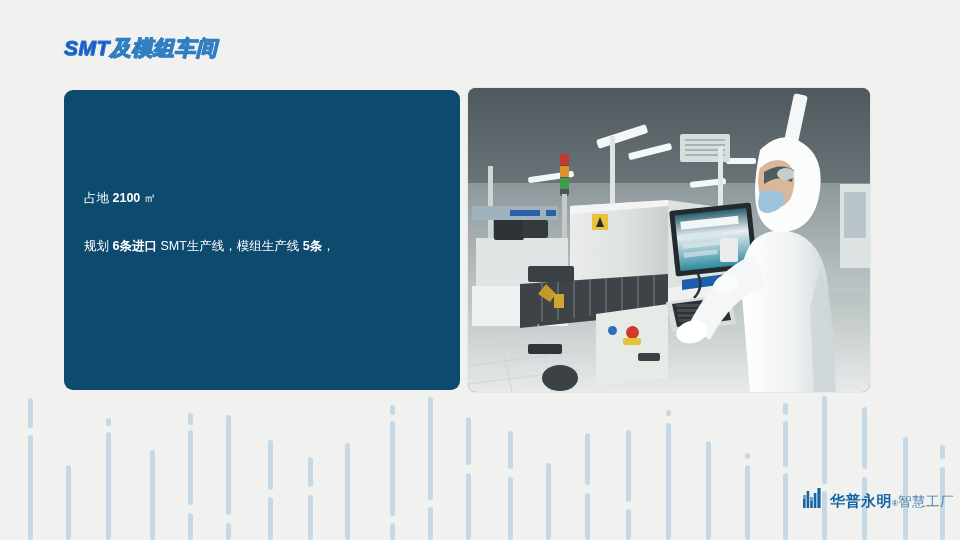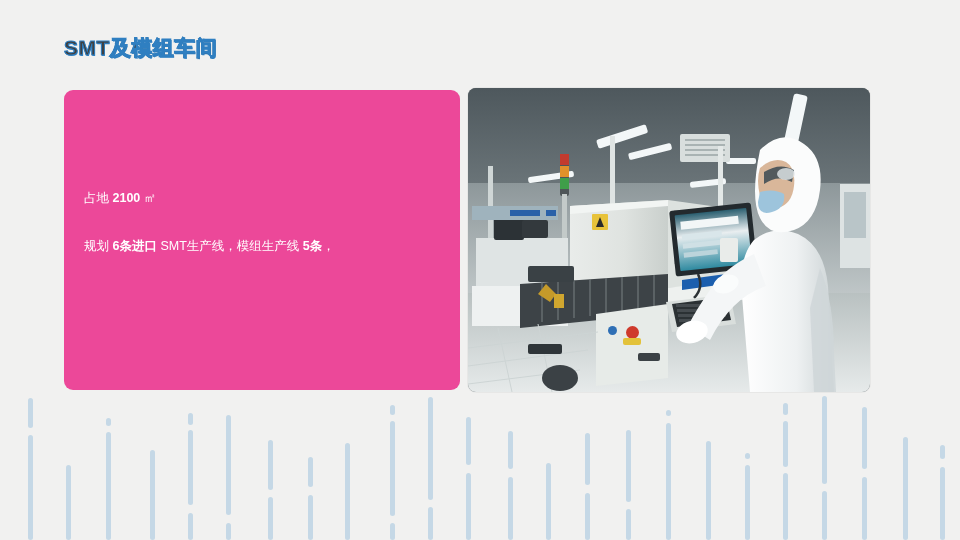--- a/index.html
+++ b/index.html
@@ -31,34 +31,35 @@
   #bar-pattern svg { display: block; }
 
   
   #page-title {
     position: absolute;
     left: 64px;
     top: 34px;
     font-size: 21px;
     font-weight: bold;
     letter-spacing: 0.5px;
-    color: #404040;
+    color: #1d4ed8;
     -webkit-text-stroke: 0.9px #2f7fc1;
     text-shadow: 0.6px 0.6px 0 #2f7fc1, -0.4px -0.4px 0 #2f7fc1;
     white-space: nowrap;
+    font-style: italic;
   }
 
   
   #info-card {
     position: absolute;
     left: 64px;
     top: 90px;
     width: 396px;
     height: 300px;
-    background: #ec4899;
+    background: #0c4a6e;
     border-radius: 9px;
     box-sizing: border-box;
     padding: 0 0 0 20px;
     display: flex;
     flex-direction: column;
     justify-content: center;
   }
   .card-line {
     color: #ffffff;
     font-size: 12.5px;
@@ -347,14 +348,34 @@
         <line x1="0" y1="296" x2="112" y2="282"></line>
         <line x1="30" y1="240" x2="44" y2="304"></line>
         <line x1="70" y1="236" x2="84" y2="304"></line>
       </g>
 
       <ellipse cx="92" cy="290" rx="18" ry="13" fill="#3b4145"></ellipse>
       <rect x="60" y="256" width="34" height="10" fill="#2f3539" rx="2"></rect>
     </svg>
   </div>
 
+  <div id="brand-logo">
+    <svg id="logo-mark" width="22" height="20" viewBox="0 0 22 20" xmlns="http://www.w3.org/2000/svg">
+      <g fill="#1464a5">
+        <rect x="0" y="7" width="2.6" height="13"></rect>
+        <rect x="3.6" y="3" width="2.6" height="17"></rect>
+        <rect x="7.2" y="9" width="2.6" height="11"></rect>
+        <rect x="10.8" y="5" width="2.6" height="15"></rect>
+        <rect x="14.4" y="0" width="3.2" height="20"></rect>
+      </g>
+      <g fill="#6fa3cd">
+        <rect x="0" y="7" width="2.6" height="4"></rect>
+        <rect x="7.2" y="9" width="2.6" height="4"></rect>
+      </g>
+    </svg>
+    <div style="display:flex; align-items:flex-end;">
+      <span id="brand-name">华普永明</span>
+      <span id="brand-tm">®</span>
+      <span id="brand-sub">智慧工厂</span>
+    </div>
+  </div>
 
 </div>
 
 </body></html>

